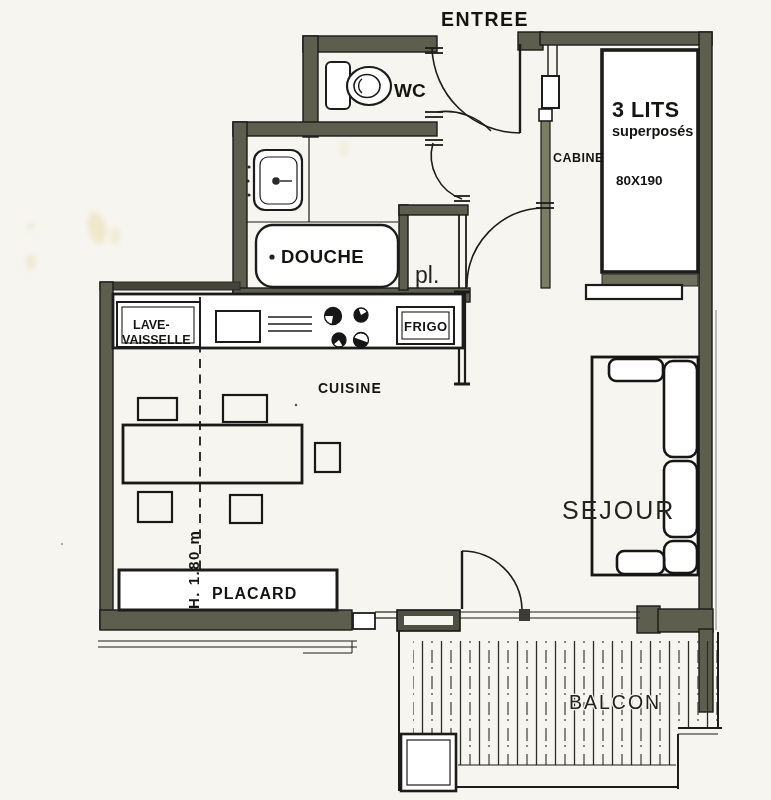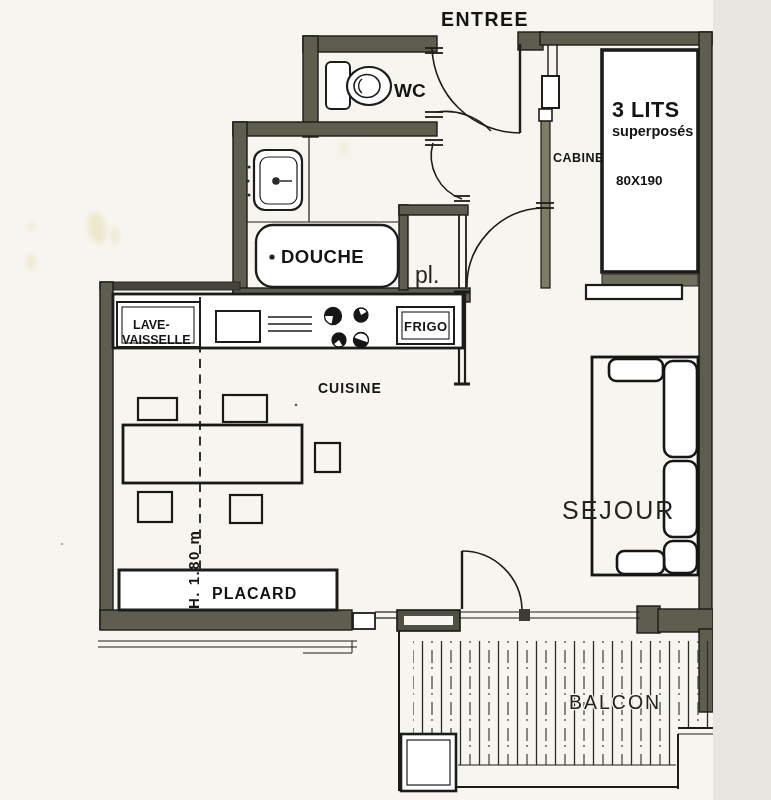--- a/index.html
+++ b/index.html
@@ -1,16 +1,16 @@
 <!DOCTYPE html>
 <html style="--paper: #f7f5f0; --wall: #5d5e4e; --partition: #7b7d65; --ink: #1c1c1a; --stain: #e9dcae;"><head>
 <meta charset="utf-8">
 <style>
   html,body{margin:0;padding:0;background:#e8e6e0;}
-  .stage{position:relative;width:713px;height:800px;background:var(--paper,#f7f5f0);overflow:hidden;}
+  .stage{position:relative;width:771px;height:800px;background:var(--paper,#f7f5f0);overflow:hidden;}
   svg{display:block;}
   .wall{fill:var(--wall,#5d5e4e);stroke:var(--ink,#1c1c1a);stroke-width:1.4;}
   .wall-dark{fill:#45453c;stroke:#2a2a24;stroke-width:1;}
   .part{fill:var(--partition,#7b7d65);stroke:var(--ink,#1c1c1a);stroke-width:1.2;}
   .ln{stroke:var(--ink,#1c1c1a);fill:none;}
   .fx{fill:#ffffff;stroke:var(--ink,#1c1c1a);}
   .fx2{fill:none;stroke:var(--ink,#1c1c1a);}
   .lbl{font-family:"Liberation Sans",sans-serif;fill:#141412;font-weight:bold;}
   .lbl-light{font-family:"Liberation Sans",sans-serif;fill:#23231f;font-weight:normal;}
   .halo{paint-order:stroke;stroke:var(--paper,#f7f5f0);stroke-width:2.5px;}

